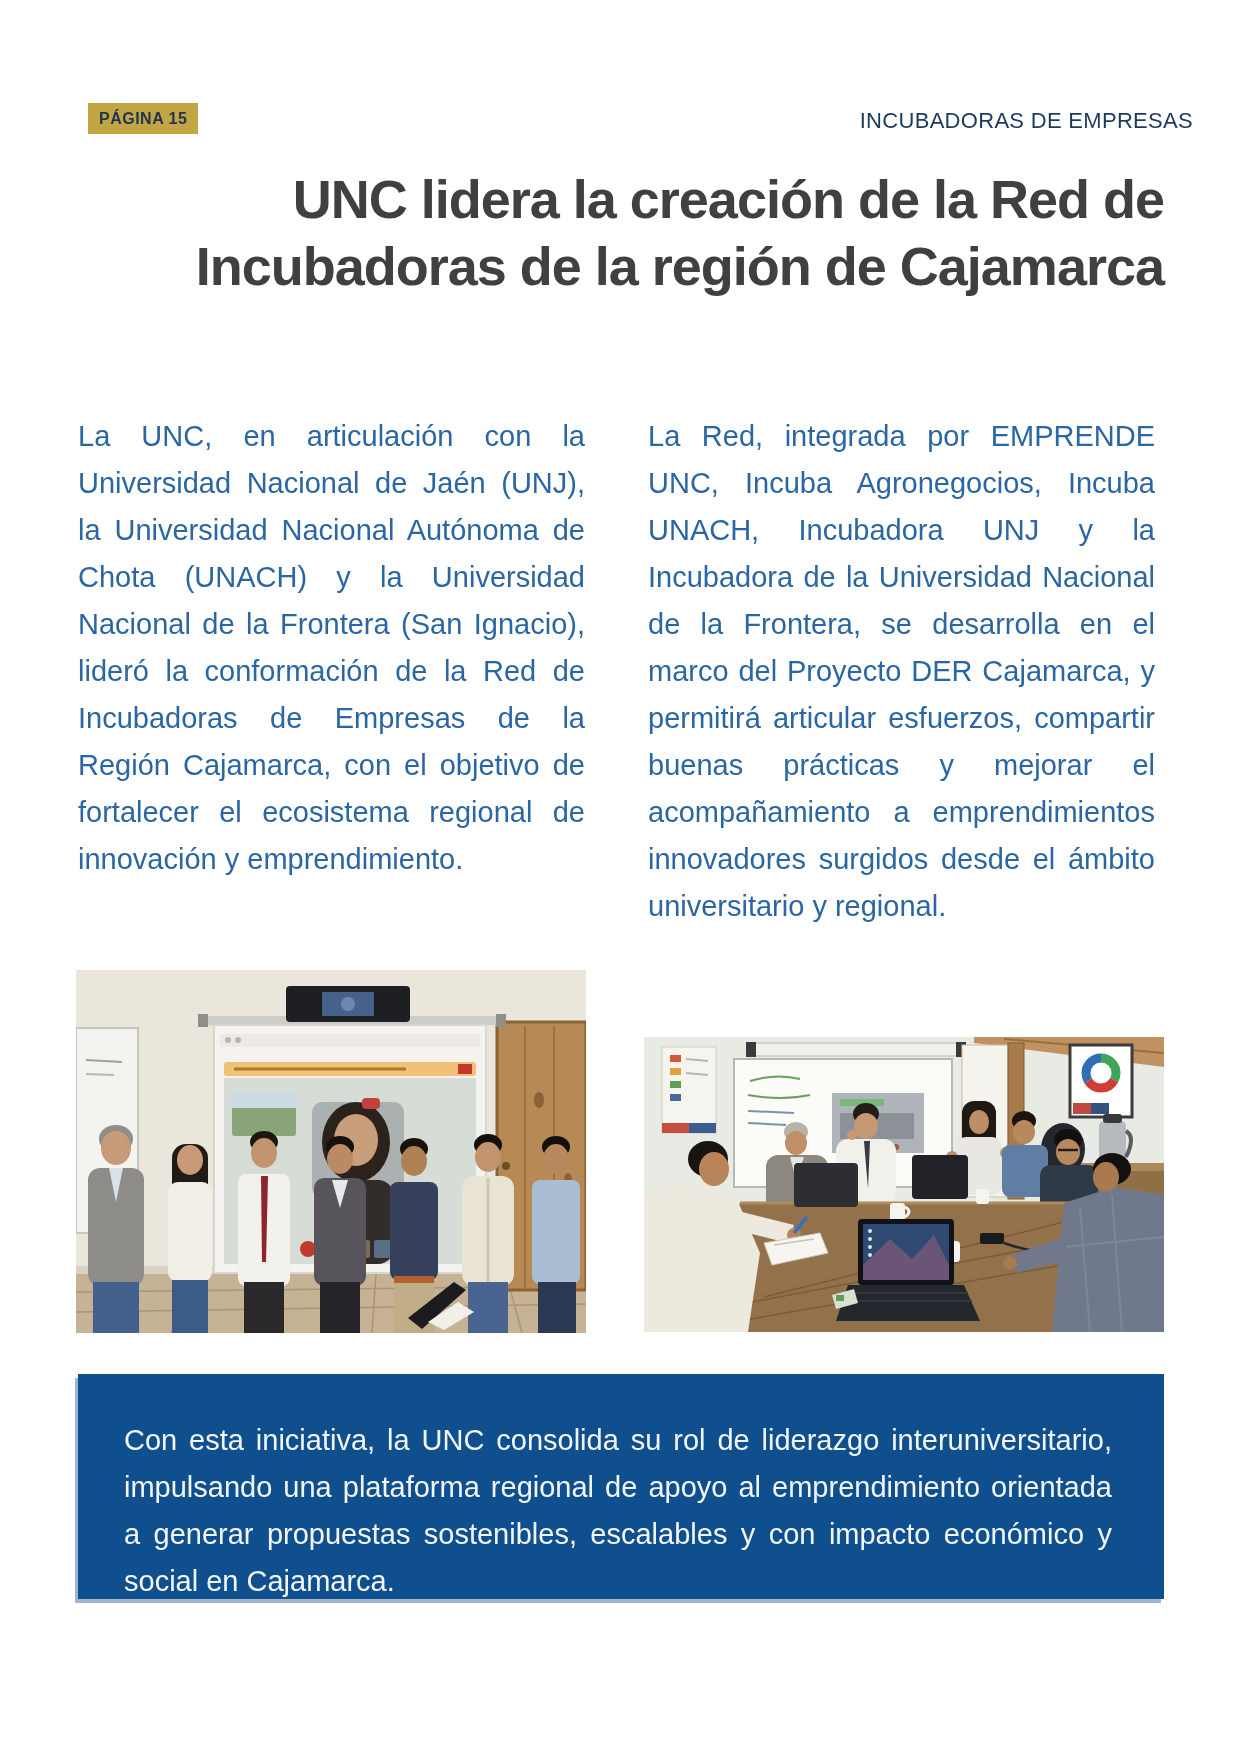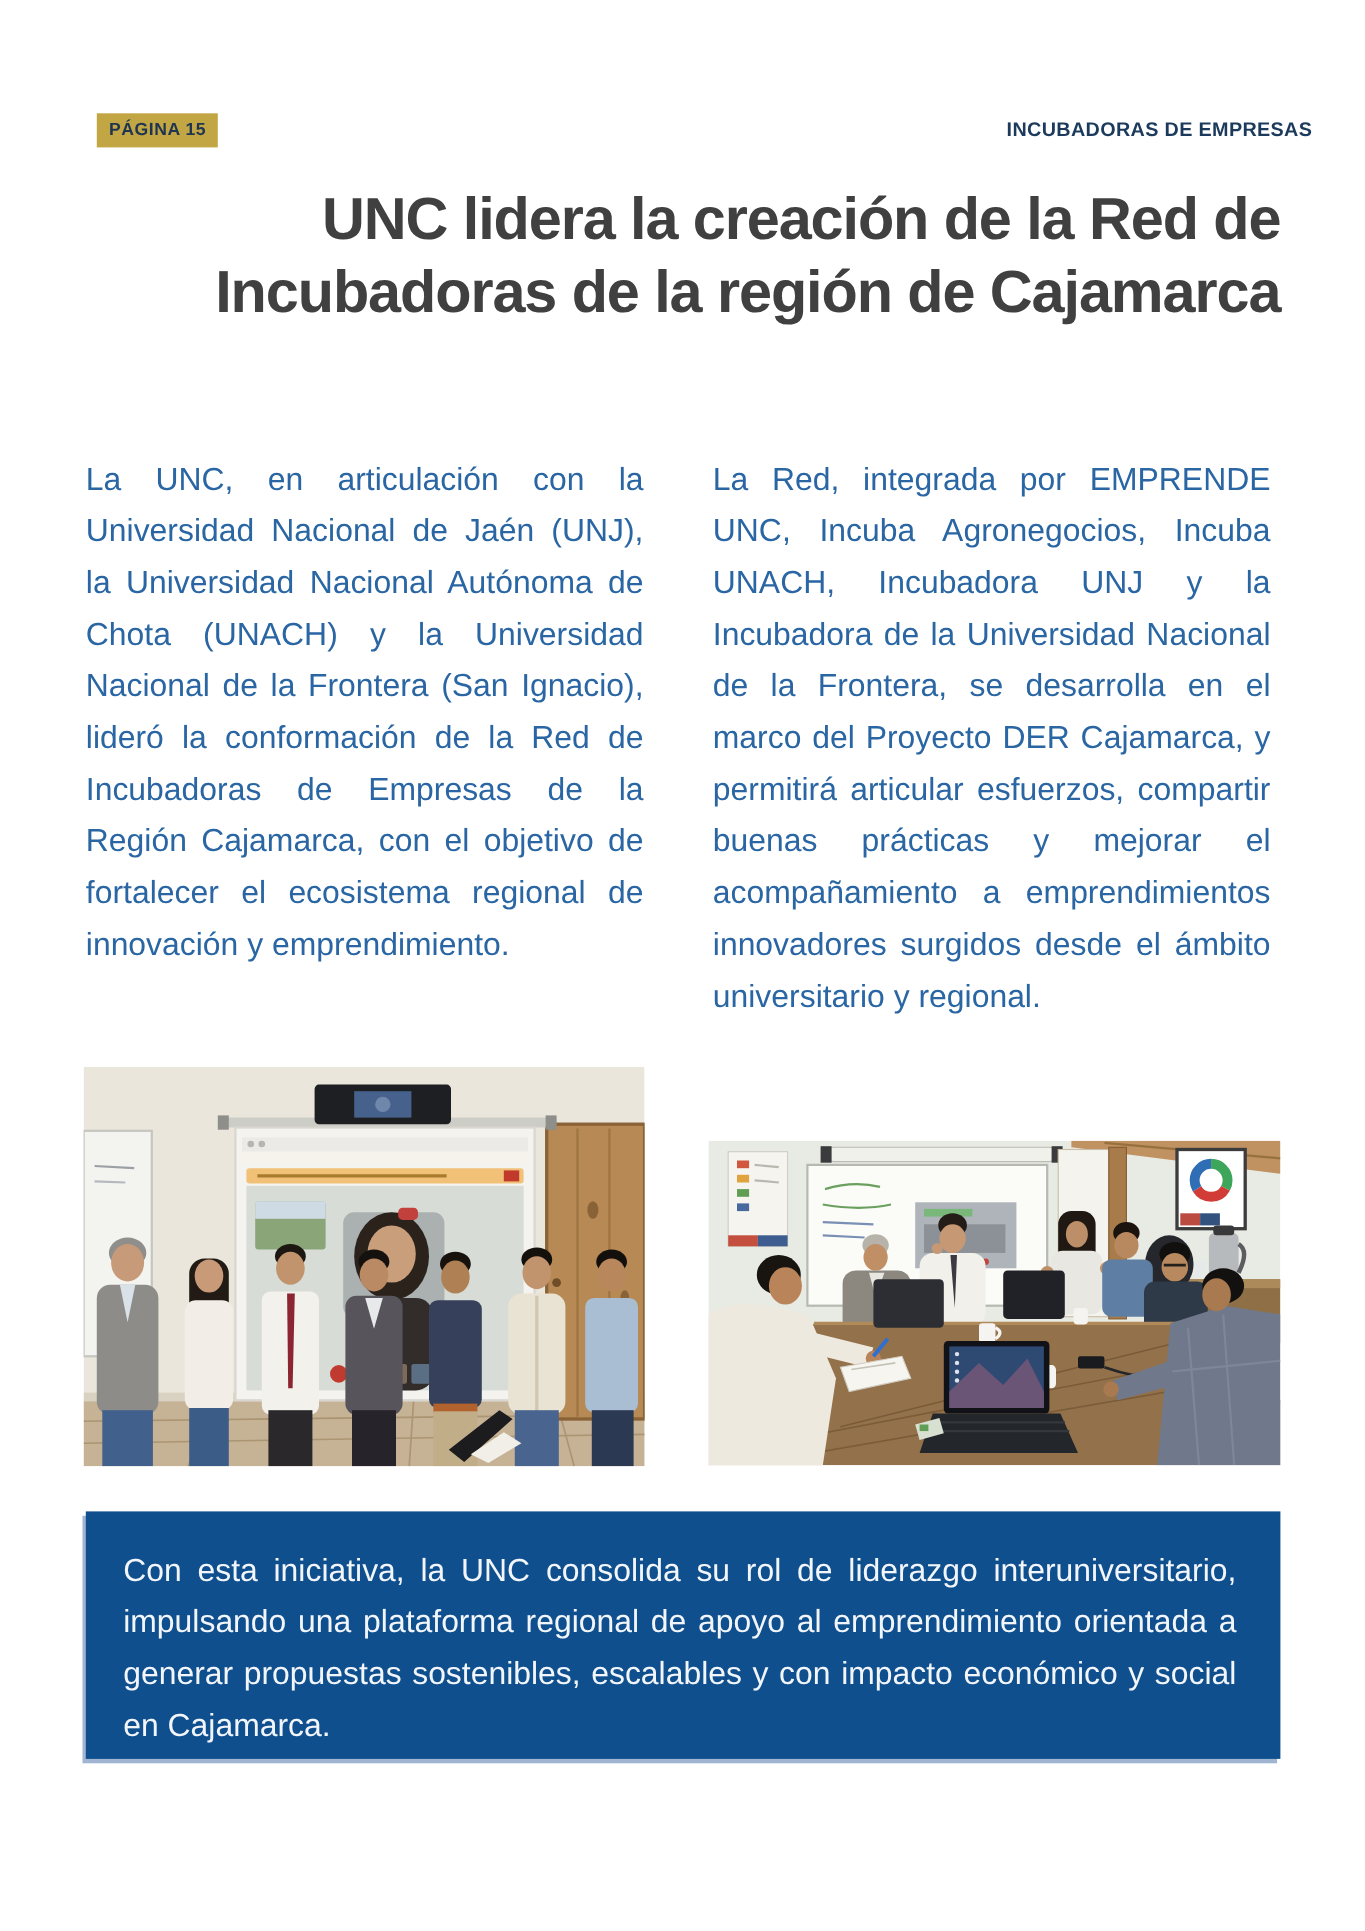--- a/index.html
+++ b/index.html
@@ -2,40 +2,40 @@
 <html lang="es"><head>
 <meta charset="utf-8">
 <style>
   html,body{margin:0;padding:0;background:#ffffff;}
   .page{position:relative;width:1241px;height:1755px;background:#ffffff;
         font-family:"Liberation Sans", sans-serif;overflow:hidden;padding-left:38px;}
 
   .badge{position:absolute;left:88px;top:103px;background:#c2a644;color:#1e3450;
          font-weight:bold;font-size:16px;letter-spacing:.5px;padding:7px 11px 6px;}
 
-  .section{position:absolute;right:86px;top:108px;color:#1c3a5c;font-weight:bold;
-           font-size:18px;letter-spacing:.3px;white-space:nowrap;}
+  .section{position:absolute;right:86px;top:108px;color:#1c3a5c;font-weight:normal;
+           font-size:22px;letter-spacing:.3px;white-space:nowrap;}
 
   .title{position:absolute;left:0;right:0;top:166px;margin:0;padding:0 115px;
          text-align:right;font-weight:bold;font-size:54px;line-height:67px;
          color:#404040;letter-spacing:-1px;}
 
   .col{position:absolute;top:413px;width:507px;margin:0;text-align:justify;
        font-size:29px;line-height:47px;color:#2a66a3;}
   .col-left{left:78px;}
   .col-right{left:648px;}
 
   .photo{position:absolute;margin:0;padding:0;line-height:0;}
   .photo-left{left:76px;top:970px;}
   .photo-right{left:644px;top:1037px;}
 
   .highlight{position:absolute;left:78px;top:1374px;width:1086px;height:225px;
              background:#0f4f8e;box-sizing:border-box;padding:31px 40px 0 34px;
              box-shadow:-3px 4px 0 0 #a0b5d1;}
-  .highlight p{margin:0;font-size:29px;line-height:47px;color:#f2f6fa;text-align:justify;}
+  .highlight p{margin:12px;font-size:29px;line-height:47px;color:#f2f6fa;text-align:justify;}
 </style>
 </head>
 <body>
 
 <div class="page">
 
   <div class="badge">PÁGINA 15</div>
 
   <div class="section">INCUBADORAS DE EMPRESAS</div>
 

